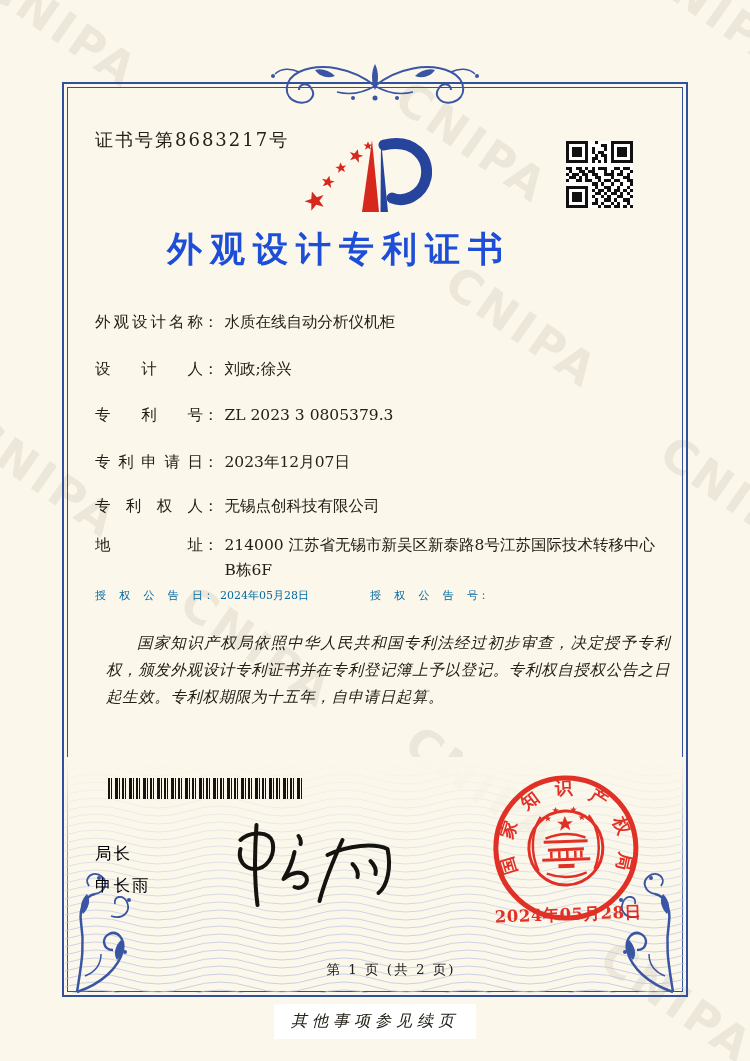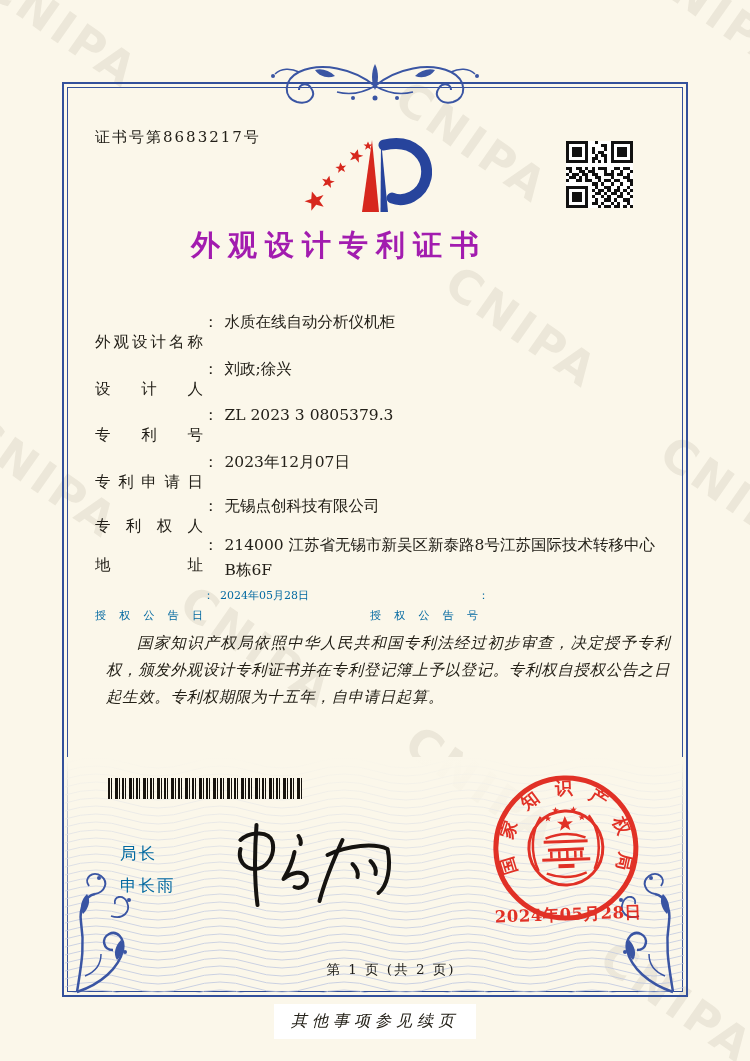--- a/index.html
+++ b/index.html
@@ -8,41 +8,41 @@
   .abs{position:absolute;}
   
   .wm{position:absolute;font-family:"DejaVu Sans","Liberation Sans",sans-serif;
       font-weight:bold;font-size:46px;letter-spacing:4px;color:rgba(110,98,70,0.10);
       transform:rotate(35deg);white-space:nowrap;user-select:none;}
   
   .frame{position:absolute;left:62px;top:82px;width:622px;height:911px;
          border:2px solid #33509b;}
   .frame-inner{position:absolute;left:3px;top:3px;right:3px;bottom:3px;border:1px solid #33509b;}
   
-  .certno{position:absolute;left:95px;top:128px;font-size:15px;letter-spacing:2px;color:#232019;}
+  .certno{position:absolute;left:95px;top:128px;font-size:18px;letter-spacing:2px;color:#232019;}
   .title{position:absolute;left:0;top:226px;width:678px;text-align:center;
-         font-size:29px;font-weight:bold;letter-spacing:8px;color:#a21caf;}
+         font-size:35px;font-weight:bold;letter-spacing:8px;color:#1d4ed8;}
   
   .frow{position:absolute;left:95px;width:566px;display:flex;align-items:flex-start;
         font-size:15.5px;line-height:25px;color:#232019;}
-  .flabel{display:inline-block;width:108px;text-align:justify;text-align-last:justify;flex:0 0 108px;margin-top:20px;}
+  .flabel{display:inline-block;width:108px;text-align:justify;text-align-last:justify;flex:0 0 108px;}
   .fcolon{flex:0 0 auto;margin-right:6px;}
   .fvalue{flex:0 1 auto;max-width:445px;}
   .grantgrp{position:absolute;display:flex;font-size:11px;line-height:25px;color:#0369a1;}
   
   .para{position:absolute;left:94px;width:564px;margin:12px;font-size:15.5px;line-height:27px;
         letter-spacing:0.6px;text-indent:2em;text-align:justify;font-style:italic;color:#242118;}
   
   .barcode{position:absolute;left:108px;top:778px;width:196px;height:21px;
     background:repeating-linear-gradient(90deg,#16120d 0 2px,transparent 2px 3px,
       #16120d 3px 4px,transparent 4px 7px,#16120d 7px 10px,transparent 10px 11px,
       #16120d 11px 12px,transparent 12px 14px);}
   
-  .signer{position:absolute;left:120px;font-family:"DejaVu Sans","Liberation Sans",sans-serif;
-          font-size:16.5px;color:#0369a1;letter-spacing:2px;}
+  .signer{position:absolute;left:95px;font-family:"DejaVu Sans","Liberation Sans",sans-serif;
+          font-size:16.5px;color:#000000;letter-spacing:2px;}
   
   .seal{position:absolute;left:486px;top:772px;width:160px;height:160px;opacity:0.93;
         transform:rotate(-2deg);}
   .sealchar{font-size:17.5px;font-weight:bold;fill:#e02318;}
   .sealdate{font-size:16.5px;font-weight:bold;fill:#e02318;letter-spacing:0.5px;}
   
   .guil{position:absolute;left:65px;top:757px;width:619px;height:236px;overflow:hidden;}
   .guilfade{position:absolute;inset:0;
     background:linear-gradient(180deg,#fbf7ea 0%,rgba(251,247,234,0.55) 35%,rgba(251,247,234,0.1) 70%,rgba(251,247,234,0) 100%);}
   .pagenum{position:absolute;left:16px;top:961px;width:750px;text-align:center;

